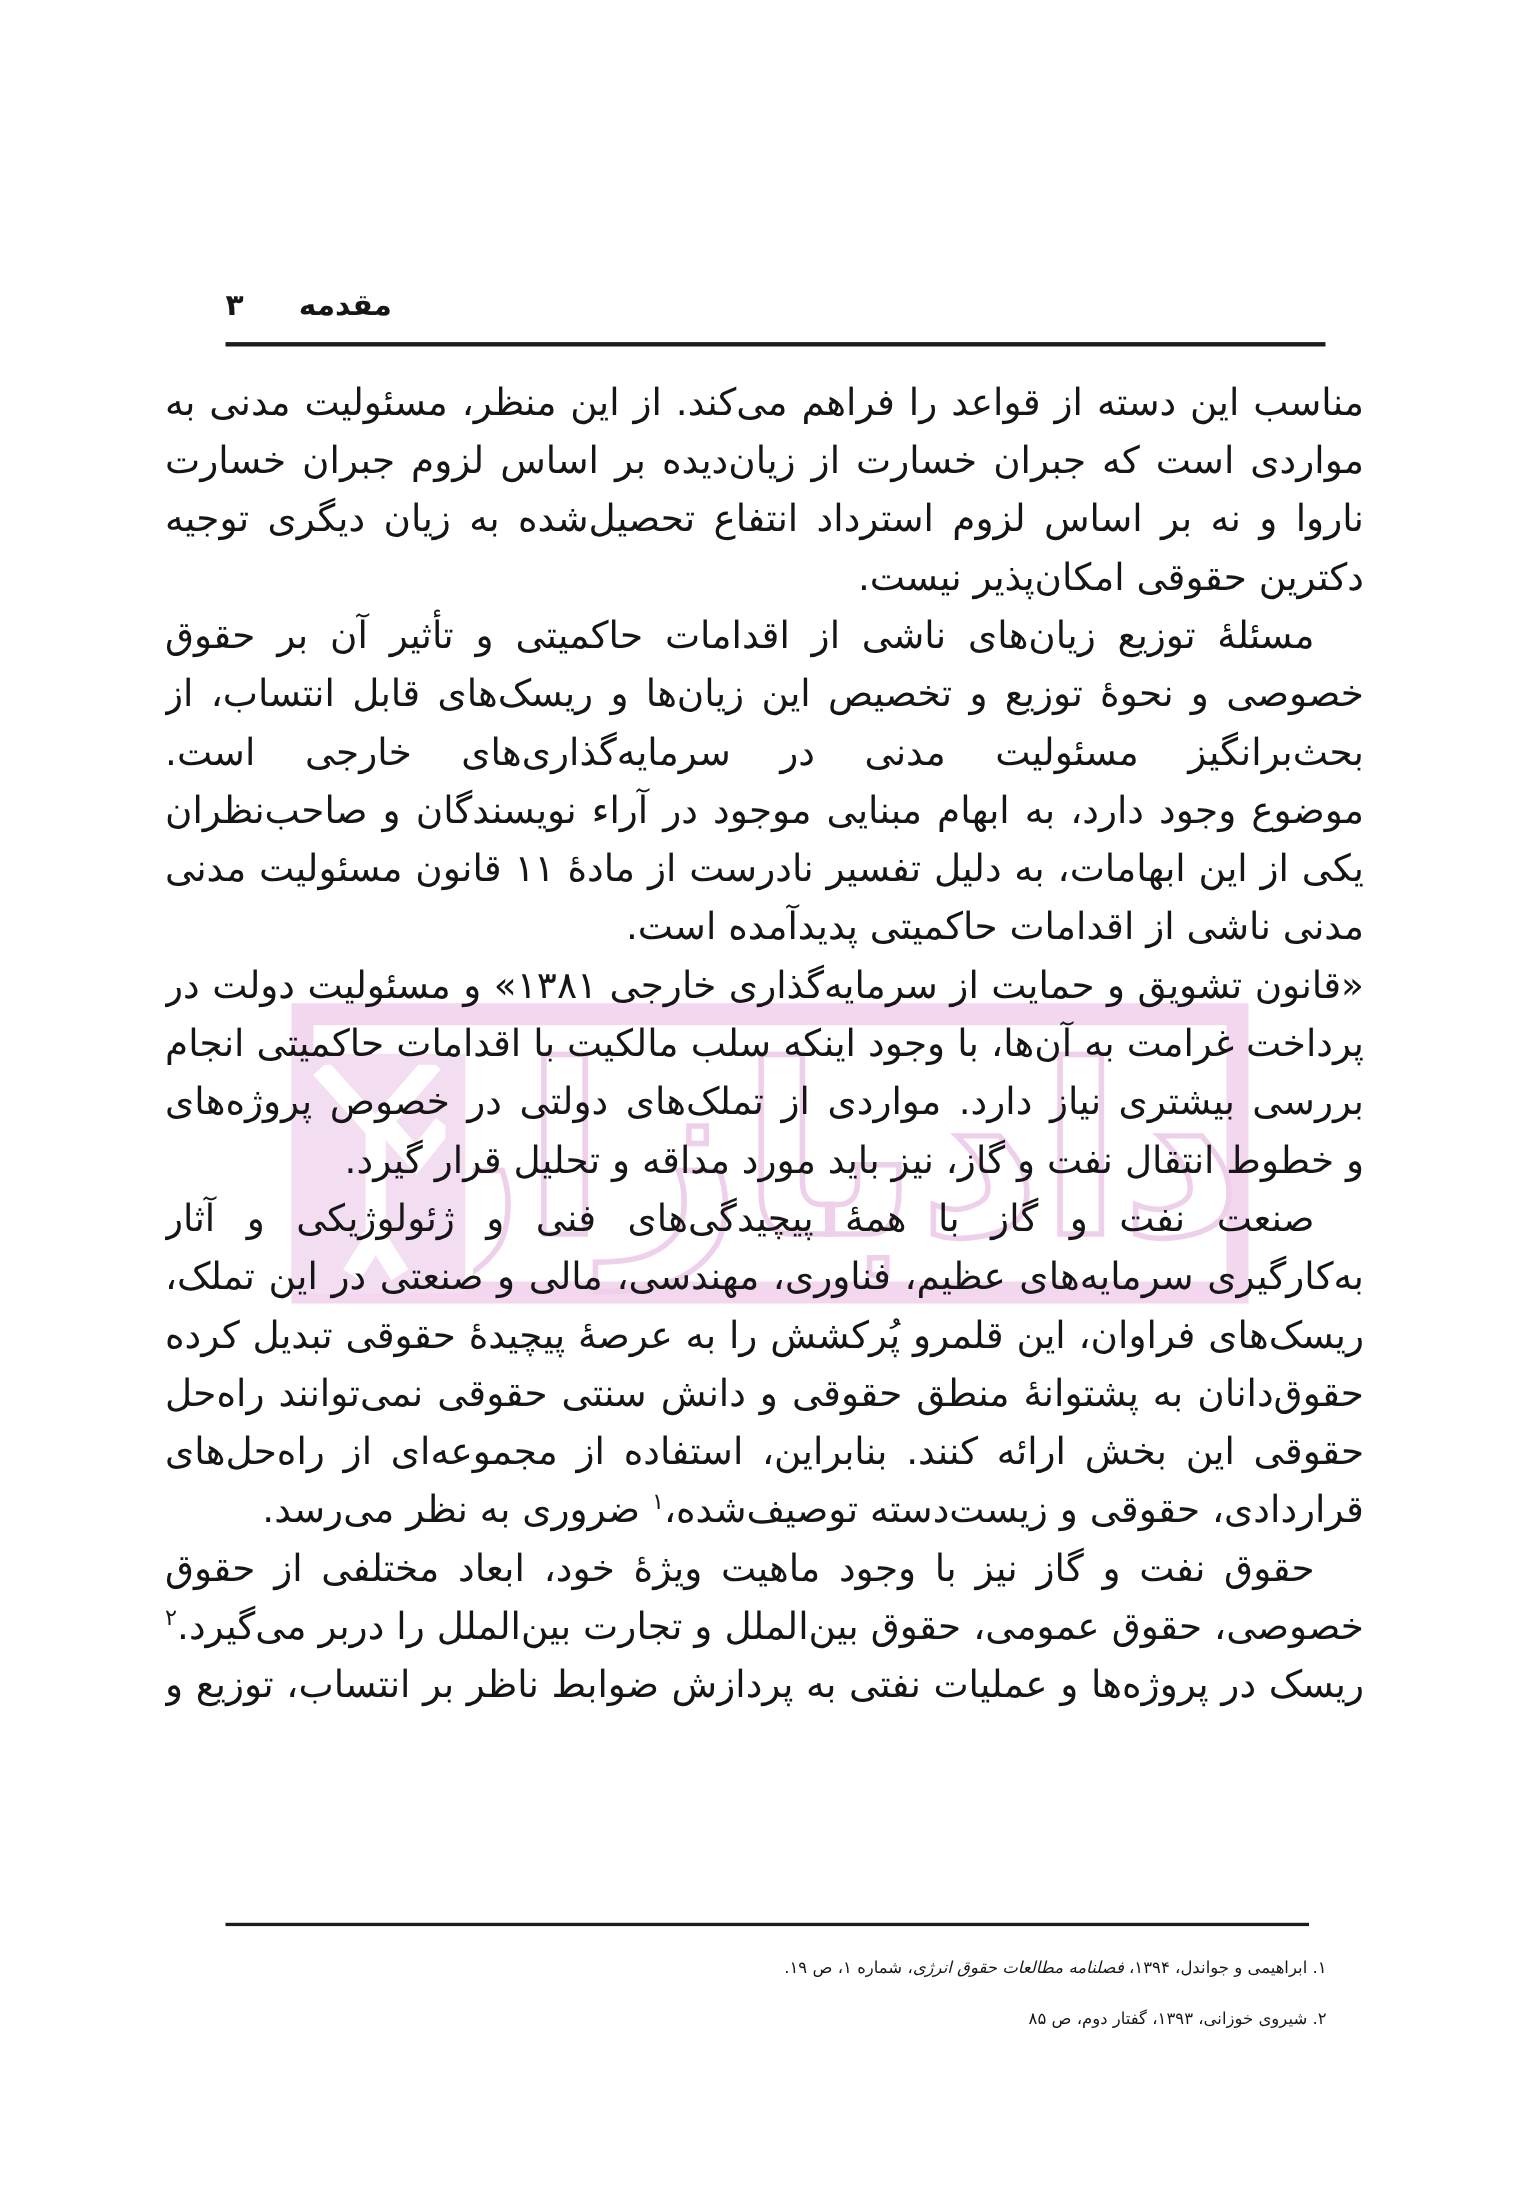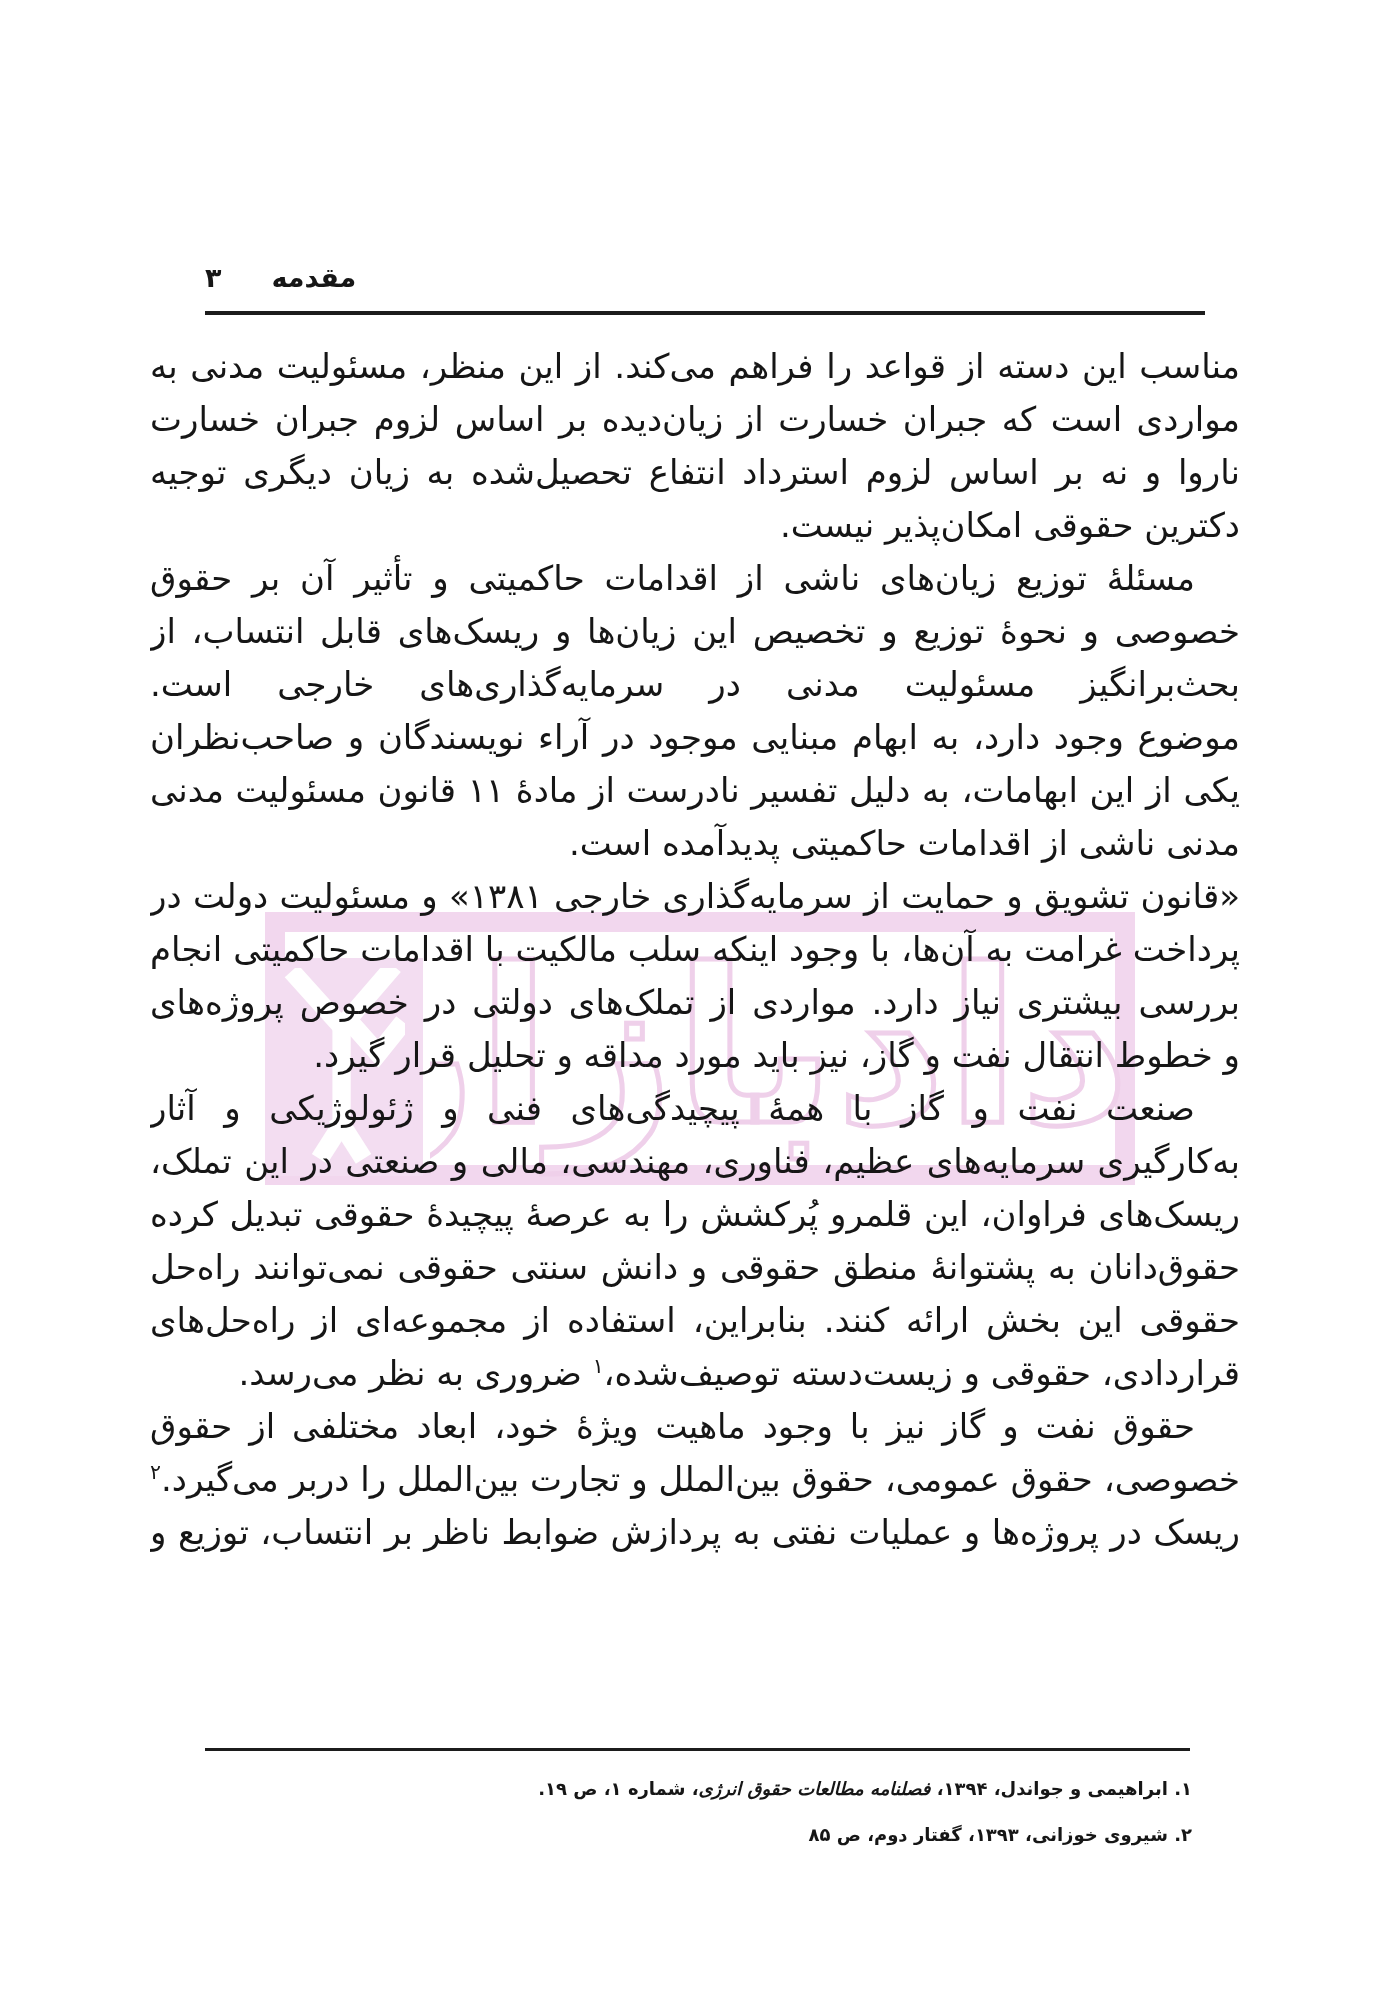--- a/index.html
+++ b/index.html
@@ -103,27 +103,26 @@
     position: absolute;
     left: 205px;
     top: 1748px;
     width: 985px;
     height: 3px;
     background: #1c1c1c;
     z-index: 1;
   }
   .footnotes {
     position: absolute;
-    left: 152px;
+    left: 166px;
     top: 1766px;
     width: 1040px;
     direction: rtl;
-    font-size: 18px;
+    font-size: 15px;
     z-index: 1;
-    font-weight: bold;
   }
   .fn-line { line-height: 46px; text-align: right; }
   .seg-i { font-style: italic; }
 </style>
 </head>
 <body>
 
 <div class="page">
 
   <div class="wm-frame"></div>

